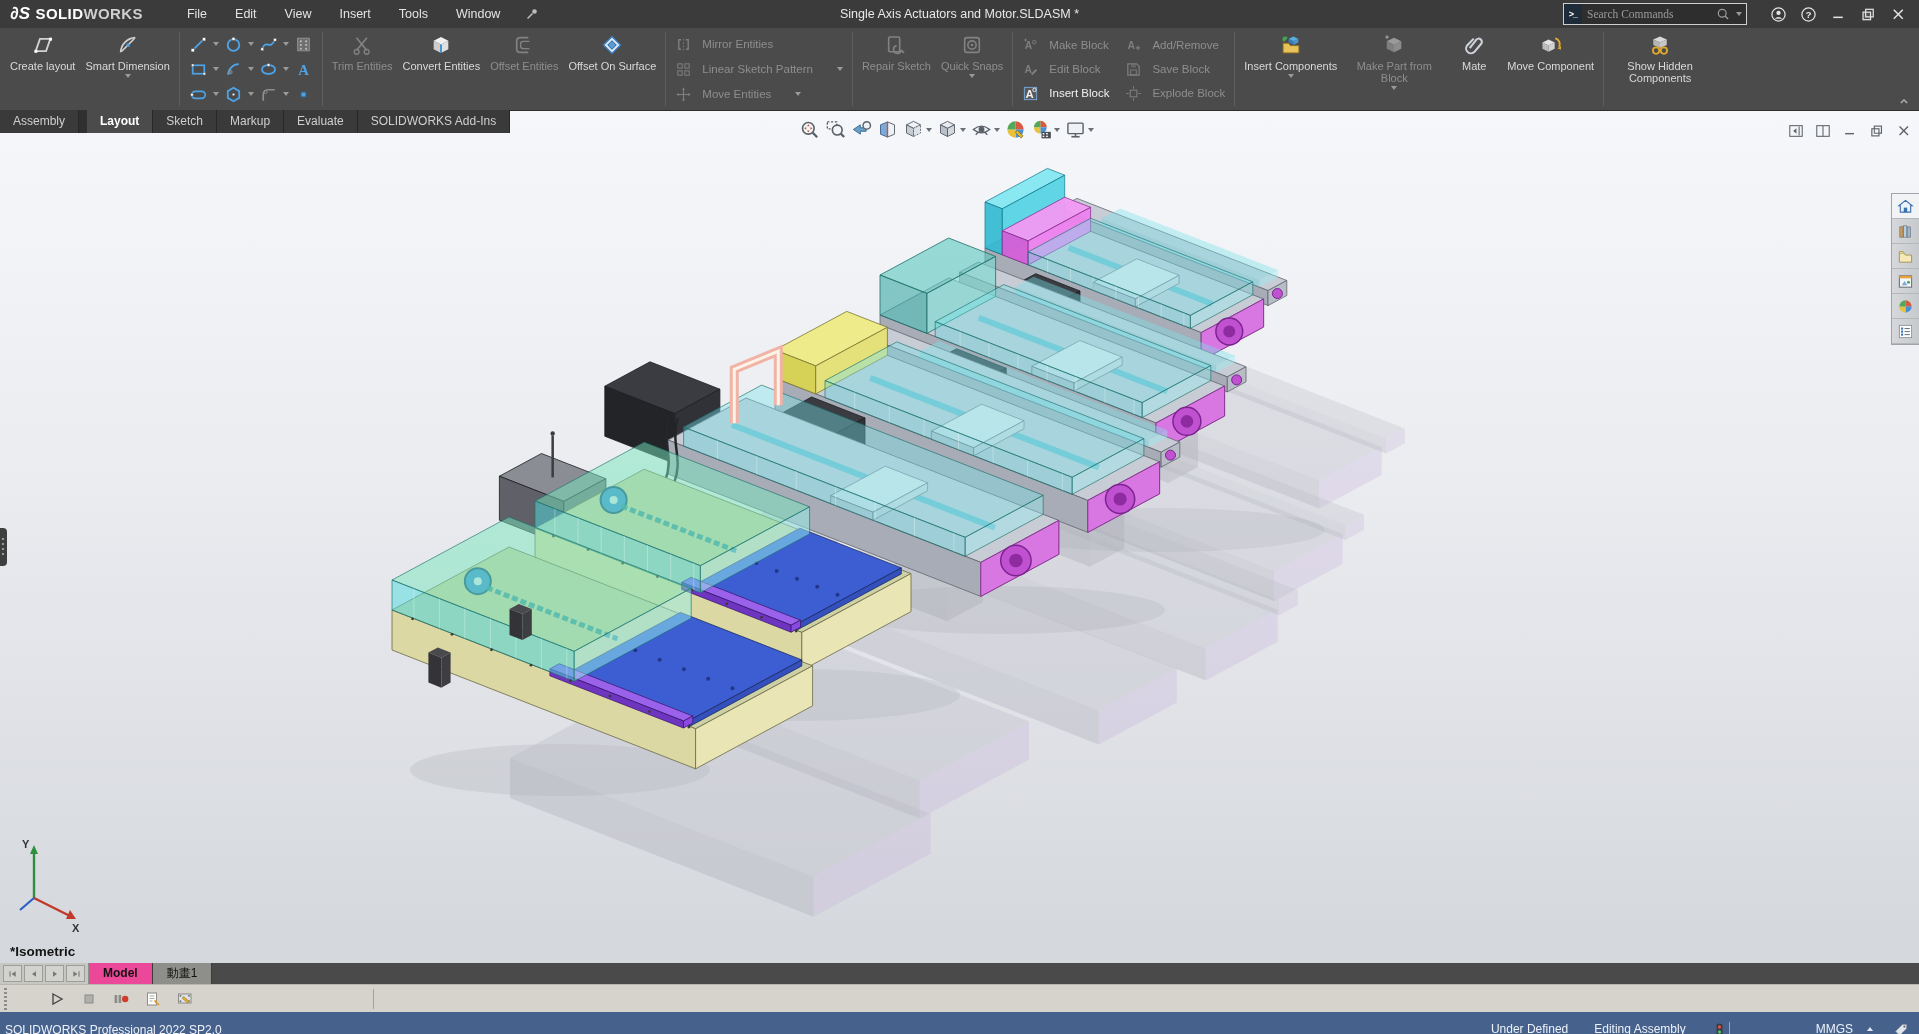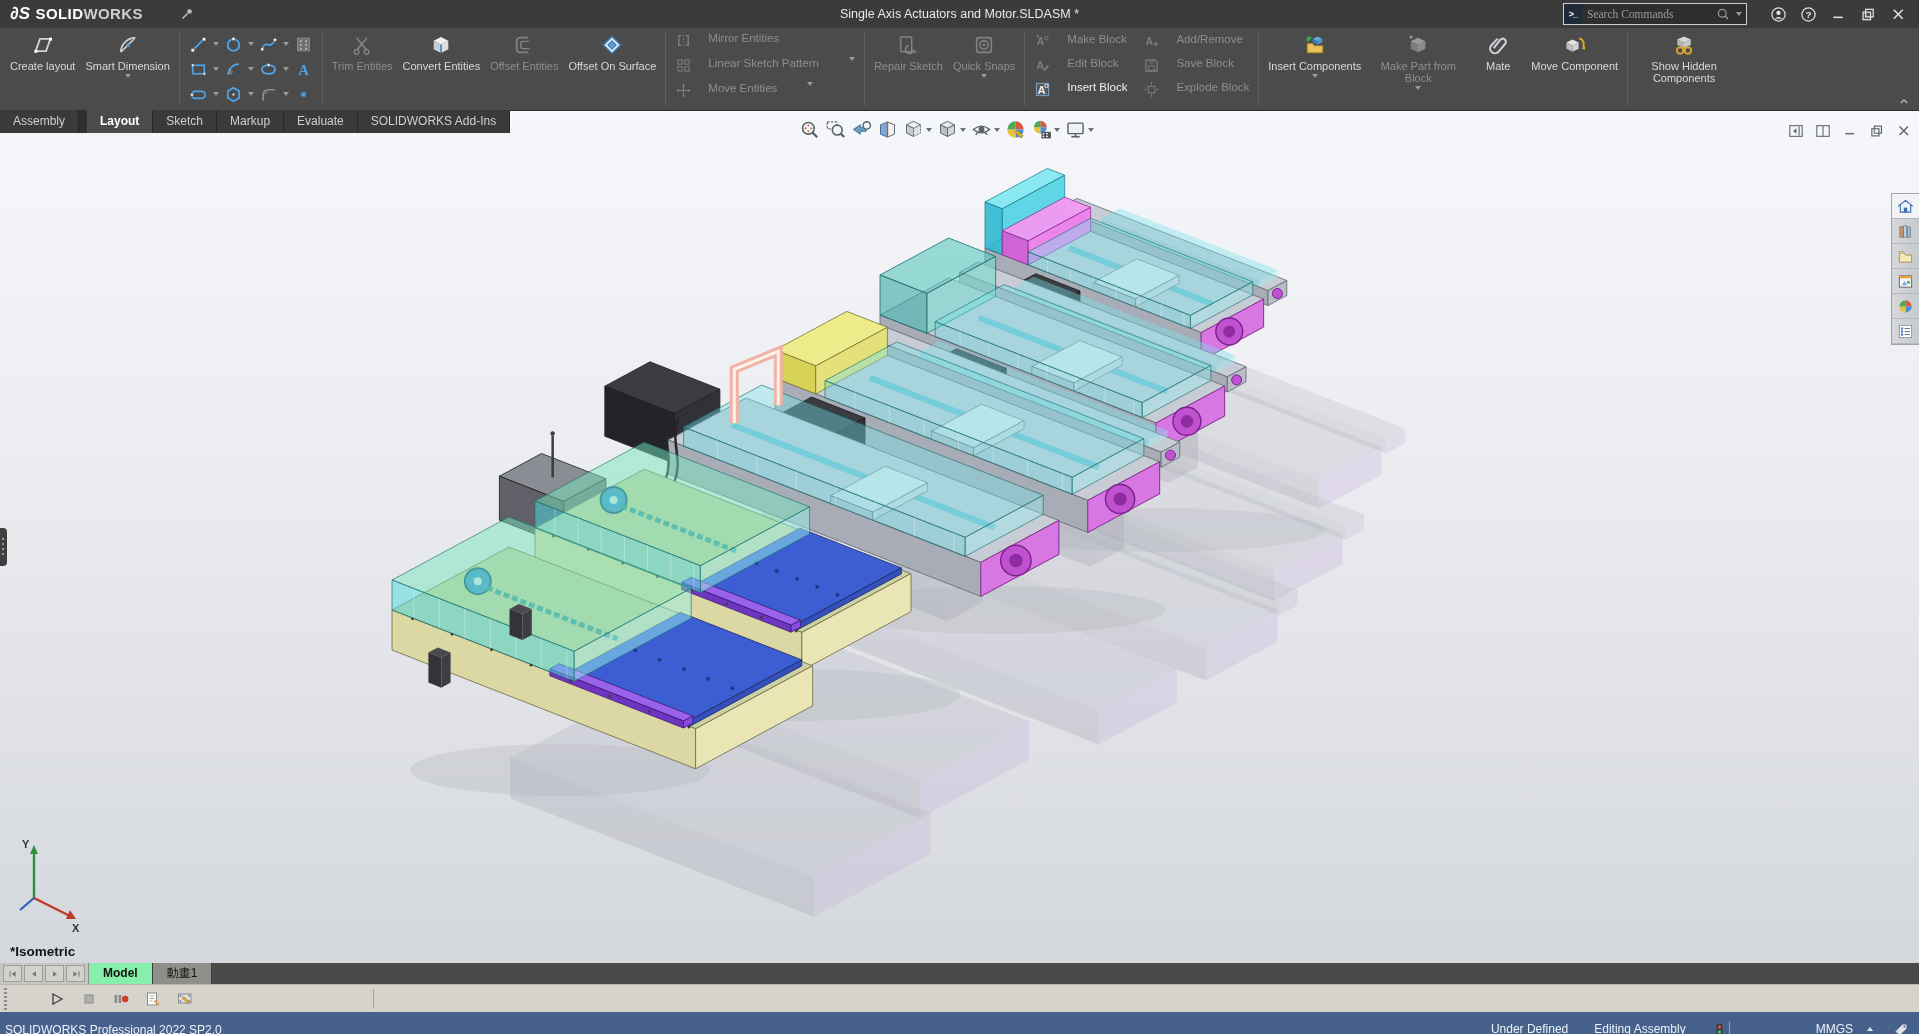--- a/index.html
+++ b/index.html
@@ -34,21 +34,21 @@
         padding:4px 5px 1px;min-width:46px;max-width:94px;font-size:11px;line-height:1.1;
         text-align:center;color:#d9d9d9;cursor:default;}
   .lbtn .ic{height:26px;display:flex;align-items:center;margin-bottom:2px;}
   .lbtn.dis{color:#8e8e8e;}
   .lbtn .dd{margin-top:2px;}
   .sgrid{display:flex;flex-direction:column;justify-content:center;gap:2px;padding:2px 2px;}
   .srow{display:flex;align-items:center;}
   .scell{width:25px;height:23px;display:flex;align-items:center;justify-content:center;}
   .sdd{width:10px;display:flex;justify-content:center;}
   .stackcol{display:flex;flex-direction:column;justify-content:center;gap:1px;}
-  .stackrow{display:flex;align-items:flex-start;gap:16px;font-size:11.5px;height:24px;padding:0 5px;color:#d9d9d9;}
+  .stackrow{display:flex;align-items:center;gap:10px;font-size:11.5px;height:24px;padding:0 5px;color:#d9d9d9;}
   .stackrow.dis{color:#8e8e8e;}
   .blocks{display:grid;grid-template-columns:auto auto;column-gap:6px;align-content:center;}
   .rib-collapse{position:absolute;right:8px;bottom:2px;}
   
   .cmd-tabs{position:absolute;top:110px;left:0;height:23px;display:flex;background:#303030;z-index:16;}
   .ctab{padding:0 13px;font-size:12px;line-height:23px;color:#cfcfcf;background:#3a3a3a;border-right:1px solid #272727;cursor:default;}
   .ctab.active{background:#4b4b4b;color:#fff;font-weight:bold;margin-left:8px;}
   
   .viewport{position:absolute;top:110px;left:0;width:1919px;height:853px;
             background:linear-gradient(180deg,#f6f7fa 0%,#ecedf1 40%,#d4d7dc 100%);}
@@ -64,21 +64,21 @@
   .splitter:after{content:"";position:absolute;left:2px;top:10px;width:2px;height:18px;
                   background:repeating-linear-gradient(180deg,#9a9a9a 0 2px,transparent 2px 5px);}
   .triad{position:absolute;left:12px;top:726px;width:72px;height:98px;}
   .view-label{position:absolute;left:10px;top:834px;font-size:13.5px;font-weight:bold;color:#141414;}
   
   .motion-tabs{position:absolute;top:963px;left:0;right:0;height:21px;background:#4a4a4a;display:flex;align-items:stretch;}
   .mnavgrp{display:flex;align-items:center;background:#c6c6c2;padding:0 3px;gap:2px;border-right:1px solid #8f8f8b;}
   .mnav{width:17px;height:15px;background:#d2d2ce;border:1px solid #9e9e98;display:flex;align-items:center;justify-content:center;}
   .mtab{padding:0 14px;font-size:12px;line-height:21px;color:#111;background:#8e8e8a;border-right:1px solid #3c3c3c;cursor:default;}
   .mtab.active{background:#ececе8;background:#ececе8;}
-  .mtab.active{background:#86efac;font-weight:bold;}
+  .mtab.active{background:#ec4899;font-weight:bold;}
   .motion-bar{position:absolute;top:984px;left:0;right:0;height:28px;background:#d6d3cc;display:flex;align-items:center;border-top:1px solid #b9b6af;}
   .mhandle{width:3px;height:22px;margin:0 8px 0 4px;background:repeating-linear-gradient(180deg,#8c8c88 0 2px,transparent 2px 4px);}
   .mbtn{width:24px;height:24px;display:flex;align-items:center;justify-content:center;margin-right:8px;}
   .msep{width:1px;height:20px;background:#a6a39c;margin-left:168px;}
   
   .statusbar{position:absolute;top:1012px;left:0;right:0;height:36px;background:#46618c;color:#edf2f9;
              display:flex;align-items:center;font-size:12px;}
   .sb-left{padding-left:5px;}
   .sb-right{position:absolute;right:0;display:flex;align-items:flex-start;padding-right:10px;}
   .sb-item{margin-right:26px;}
@@ -92,20 +92,28 @@
 
 <div class="app">
 
   <div class="titlebar">
     <div class="tb-left">
       <span class="logo">
           <i class="logo-glyph">∂S</i>
           <b>SOLID</b>
           <span class="lite">WORKS</span>
         </span>
+      <nav class="menubar" id="menubar">
+          <span class="menu-item">File</span>
+          <span class="menu-item">Edit</span>
+          <span class="menu-item">View</span>
+          <span class="menu-item">Insert</span>
+          <span class="menu-item">Tools</span>
+          <span class="menu-item">Window</span>
+        </nav>
       <span class="pin">
         <svg width="16" height="16" viewBox="0 0 18 18">
             <circle cx="11.8" cy="6.2" r="2.6" fill="#bdbdbd"></circle>
             <line x1="9.6" y1="8.4" x2="4" y2="14" stroke="#bdbdbd" stroke-width="1.7"></line>
           </svg>
       </span>
     </div>
     <div class="tb-title">Single Axis Actuators and Motor.SLDASM *</div>
     <div class="tb-right">
       <div class="searchbox">

